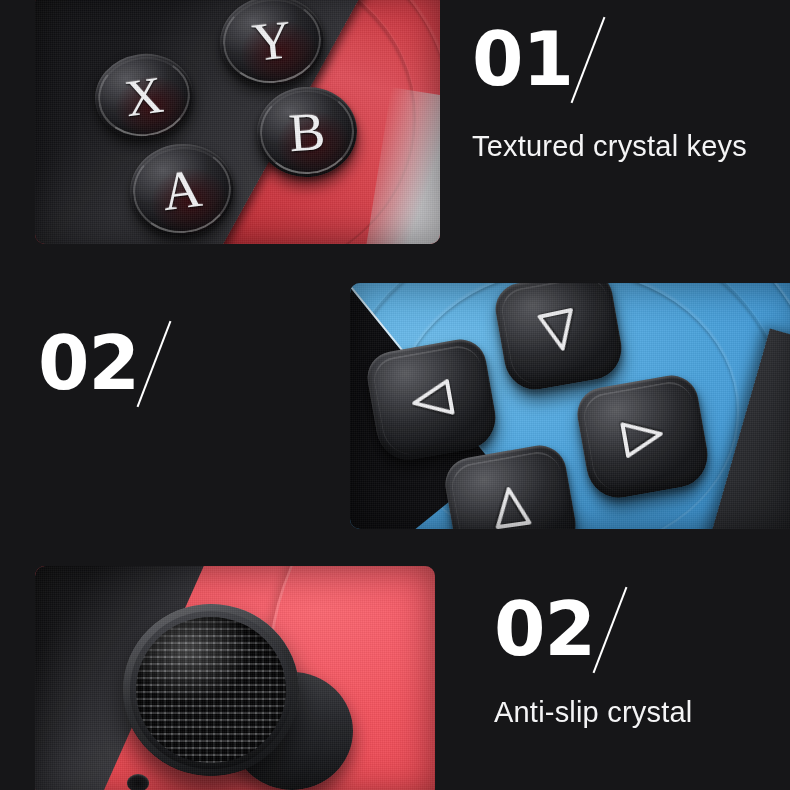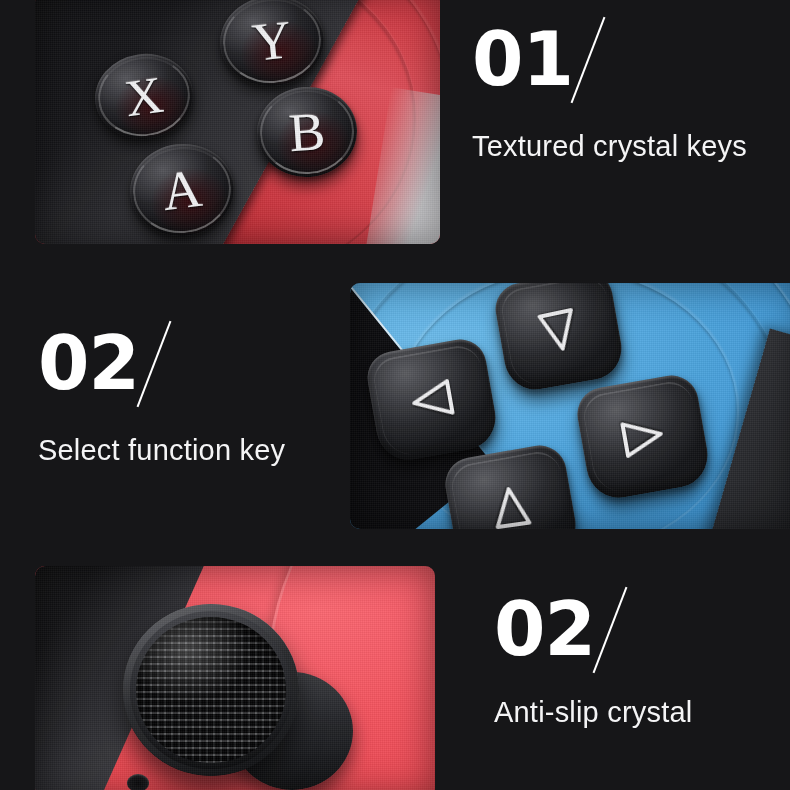--- a/index.html
+++ b/index.html
@@ -446,21 +446,20 @@
       <span class="slash"></span>
     </div>
     <span class="cap-text">Textured crystal keys</span>
   </div>
 
   <div class="caption" id="caption-2">
     <div class="num-wrap">
       <span class="num">02</span>
       <span class="slash"></span>
     </div>
-    <span class="cap-text">Select function key</span>
   </div>
 
   <div class="caption" id="caption-3">
     <div class="num-wrap">
       <span class="num">02</span>
       <span class="slash"></span>
     </div>
     <span class="cap-text">Anti-slip crystal</span>
   </div>
 

